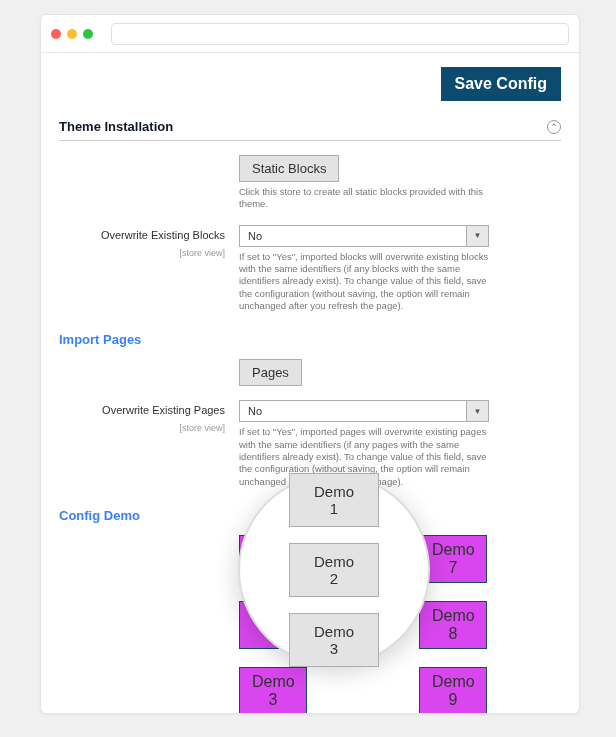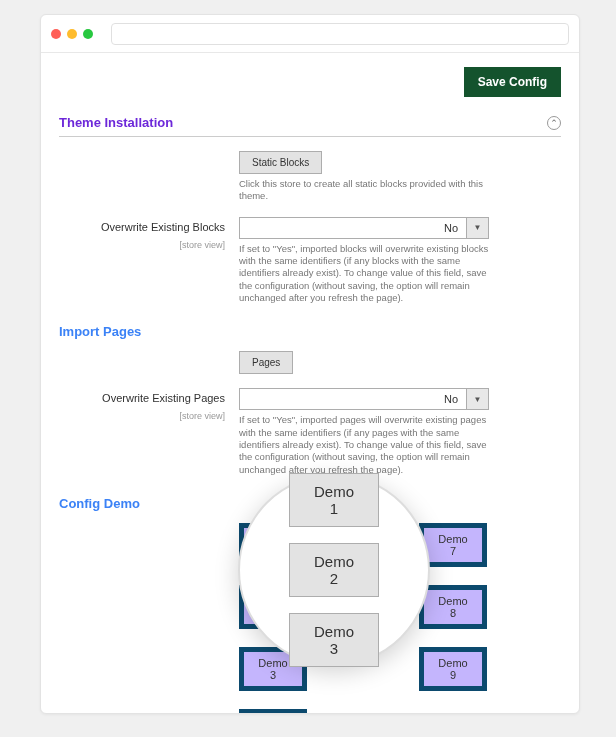--- a/index.html
+++ b/index.html
@@ -47,43 +47,43 @@
     position: relative;
     height: calc(100% - 38px);
     overflow: hidden;
   }
   .topbar {
     display: flex;
     justify-content: flex-end;
     padding: 14px 18px 8px;
   }
   .save-btn {
-    background: #14532d;
+    background: #0c4a6e;
     color: #fff;
     border: none;
     padding: 8px 14px;
-    font-size: 12px;
+    font-size: 16px;
     font-weight: 600;
     cursor: pointer;
   }
   .section {
     padding: 0 18px;
   }
   .section-header {
     display: flex;
     justify-content: space-between;
     align-items: center;
     border-bottom: 1px solid #ccc;
     padding: 10px 0 6px;
     margin-bottom: 14px;
   }
   .section-title {
     font-weight: bold;
     font-size: 13px;
-    color: #6d28d9;
+    color: #0f172a;
   }
   .collapse-icon {
     width: 14px; height: 14px;
     border: 1px solid #999;
     border-radius: 50%;
     display: flex; align-items: center; justify-content: center;
     font-size: 9px; color: #666;
     cursor: pointer;
   }
   .field-row {
@@ -105,40 +105,39 @@
     margin-top: 7px;
   }
   .field-control {
     flex: 1;
     max-width: 250px;
   }
   .btn-secondary {
     background: #e3e3e3;
     border: 1px solid #adadad;
     padding: 5px 12px;
-    font-size: 10px;
+    font-size: 13px;
     color: #333;
     cursor: pointer;
   }
   .help-text {
     font-size: 9.5px;
     color: #777;
     margin-top: 4px;
     line-height: 1.3;
   }
   .select-wrap {
     display: flex;
     border: 1px solid #adadad;
     background: #fff;
   }
   .select-value {
     flex: 1;
     padding: 4px 8px;
     font-size: 11px;
-    text-align: right;
   }
   .select-arrow {
     width: 22px;
     border-left: 1px solid #adadad;
     background: #e8e8e8;
     display: flex; align-items: center; justify-content: center;
     font-size: 8px; color: #555;
     cursor: pointer;
   }
   .subheader {
@@ -154,24 +153,24 @@
   }
   .demo-col {
     position: absolute;
     display: flex;
     flex-direction: column;
     gap: 18px;
   }
   .demo-col.left { left: 0; top: 0; }
   .demo-col.right { left: 180px; top: 0; }
   .demo-btn {
-    background: #c4b5fd;
-    border: 5px solid #0c4a6e;
+    background: #d946ef;
+    border: 1px solid #0c4a6e;
     padding: 5px 12px;
-    font-size: 11px;
+    font-size: 16px;
     color: #333;
     cursor: pointer;
     width: 68px;
     text-align: center;
   }
 
   
   .magnifier {
     position: absolute;
     left: 238px; top: 474px;

